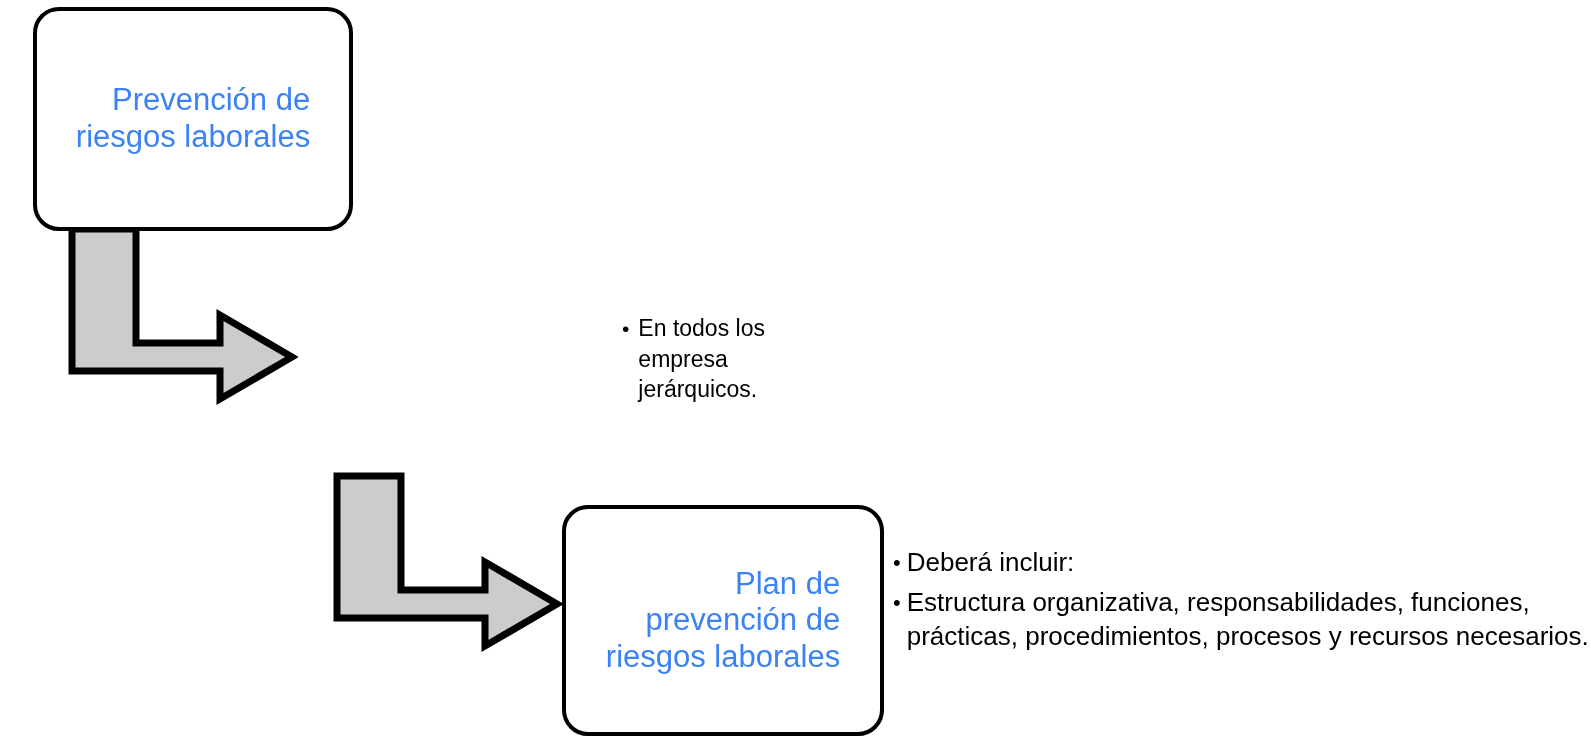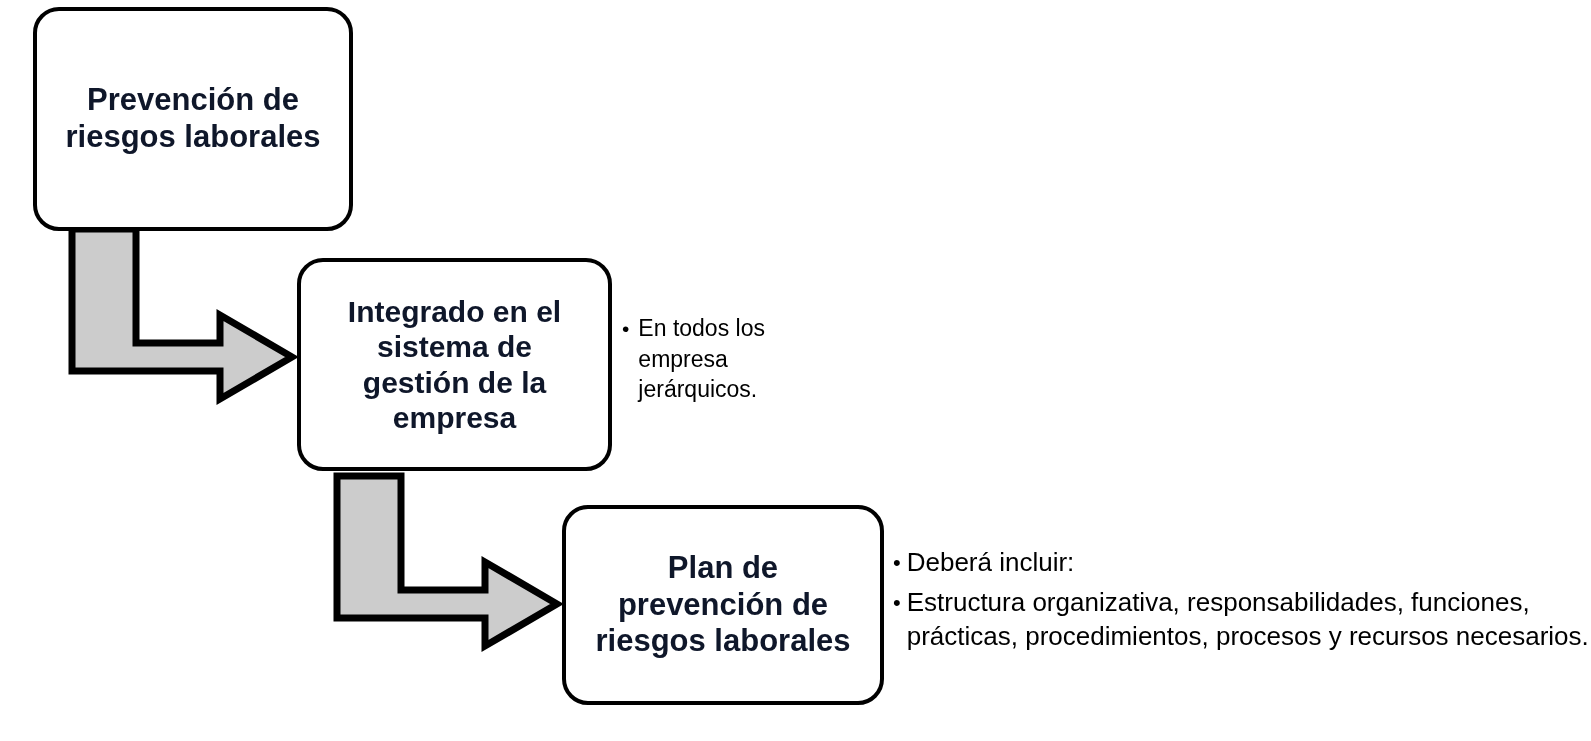--- a/index.html
+++ b/index.html
@@ -27,35 +27,34 @@
     box-sizing: border-box;
     background: #ffffff;
     border: 4px solid #000000;
     border-radius: 26px;
     display: flex;
     align-items: center;
     justify-content: center;
     z-index: 3;
   }
   .node-label {
-    text-align: center;
+    text-align: right;
     line-height: 1.18;
     white-space: pre-line;
-    color: #0f172a;
+    color: #3b82f6;
     padding: 0 10px;
-    font-weight: bold;
   }
 
   #node-1 { left: 33px;  top: 7px;   width: 320px; height: 224px; }
   #node-1 .node-label { font-size: 31px; }
 
   #node-2 { left: 297px; top: 258px; width: 315px; height: 213px; }
   #node-2 .node-label { font-size: 30px; }
 
-  #node-3 { left: 562px; top: 505px; width: 322px; height: 200px; }
+  #node-3 { left: 562px; top: 505px; width: 322px; height: 231px; }
   #node-3 .node-label { font-size: 31px; }
 
   
   .arrow {
     position: absolute;
     z-index: 1;
   }
   #arrow-1 { left: 66px;  top: 225px; width: 232px; height: 190px; }
   #arrow-2 { left: 331px; top: 472px; width: 232px; height: 190px; }
 
@@ -122,26 +121,20 @@
 
   <svg id="arrow-2" class="arrow" viewBox="0 0 232 190" xmlns="http://www.w3.org/2000/svg">
     <polygon points="6,4 70,4 70,118 154,118 154,90 226,132 154,174 154,146 6,146" fill="#CCCCCC" stroke="#000000" stroke-width="7" stroke-linejoin="miter"></polygon>
   </svg>
 
   <div id="node-1" class="node">
     <div class="node-label">Prevención de
 riesgos laborales</div>
   </div>
 
-  <div id="node-2" class="node">
-    <div class="node-label">Integrado en el
-sistema de
-gestión de la
-empresa</div>
-  </div>
 
   <div id="node-3" class="node">
     <div class="node-label">Plan de
 prevención de
 riesgos laborales</div>
   </div>
 
   <div id="bullets-left" class="bullets">
     <div class="bullet-row">
       <span class="bullet-dot">•</span>

